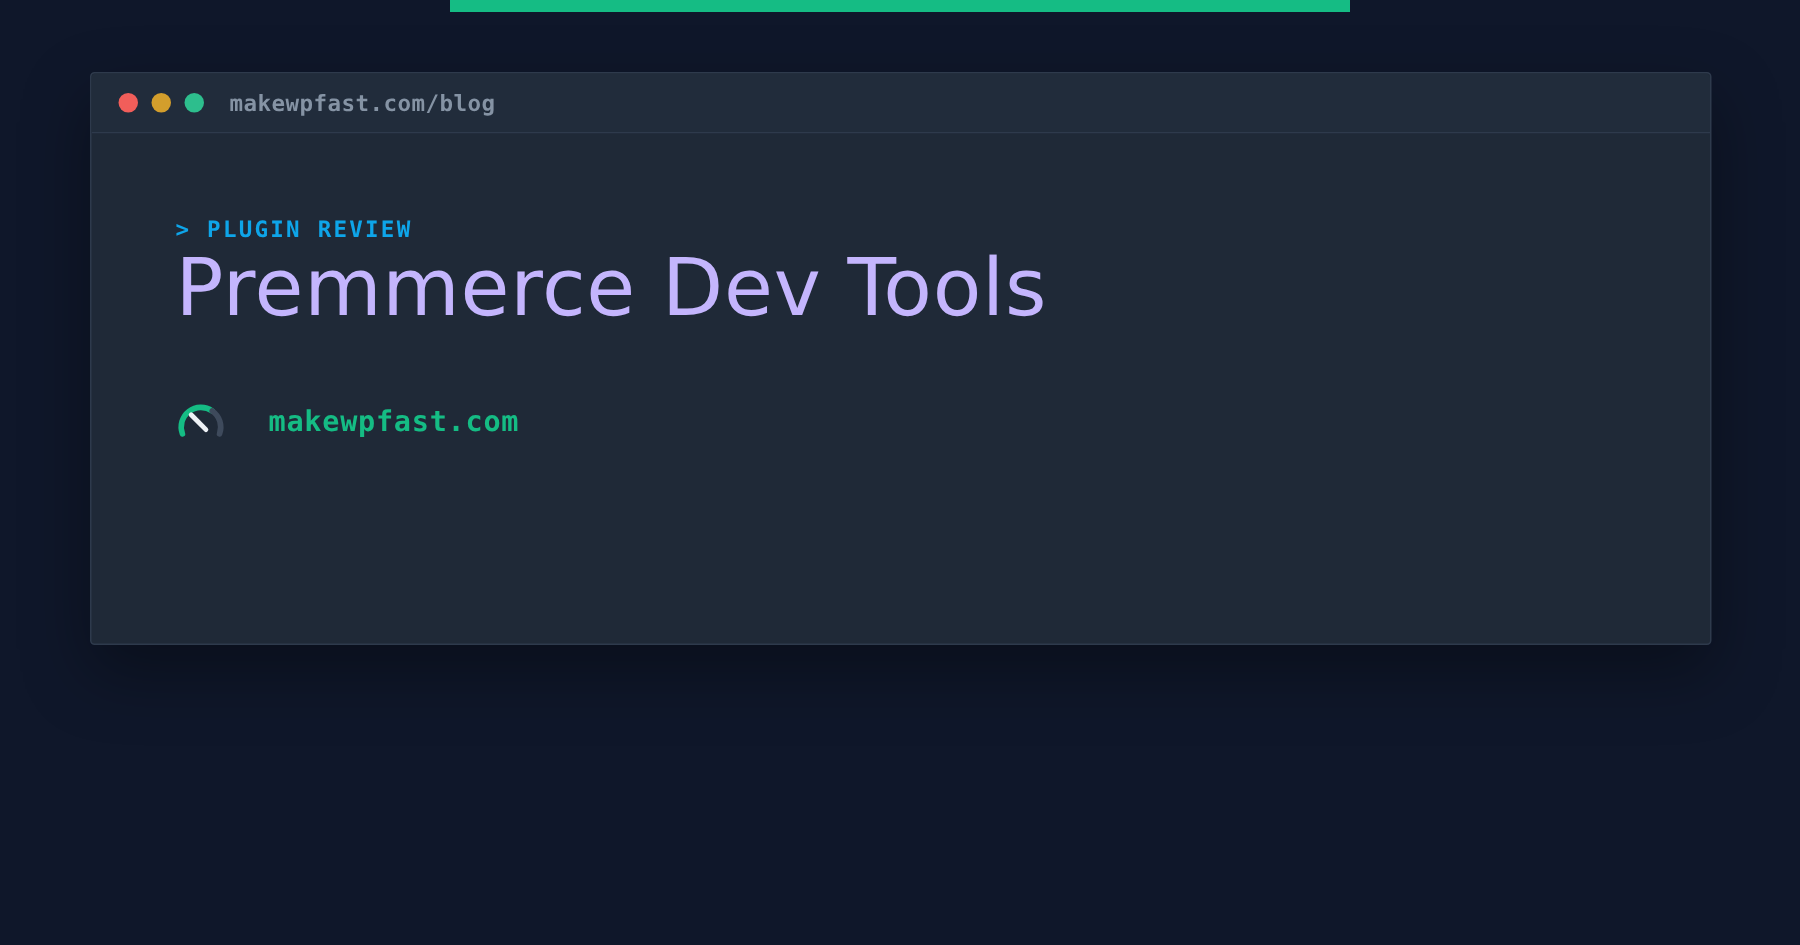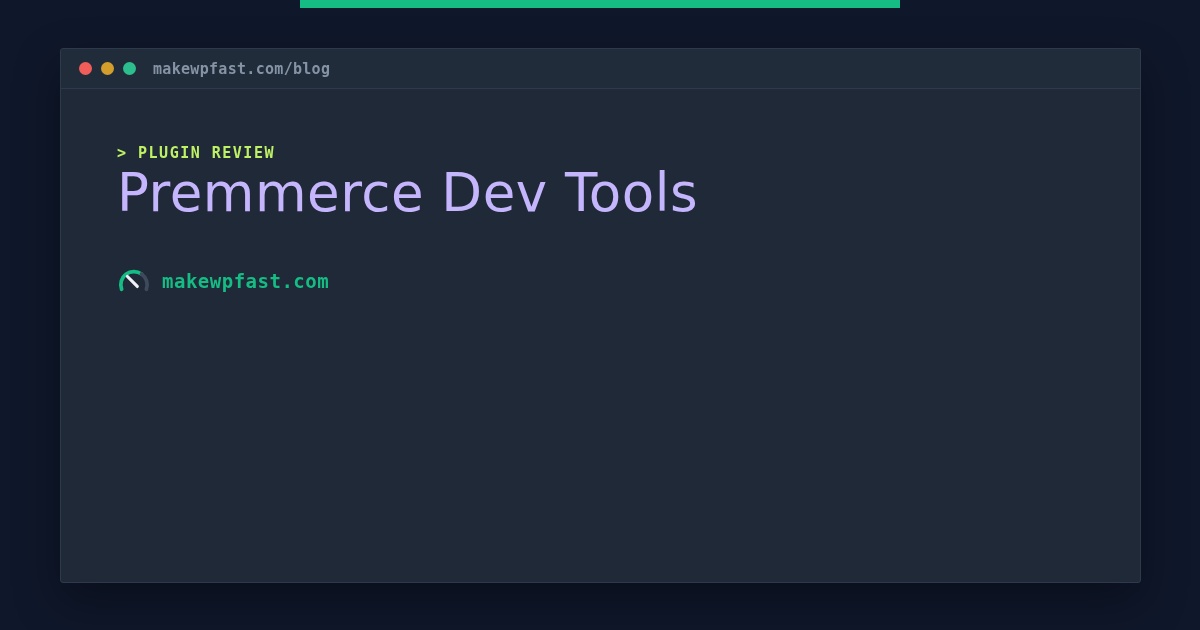--- a/index.html
+++ b/index.html
@@ -21,21 +21,21 @@
     top: 0;
     width: 600px;
     height: 8px;
     background: #15bc84;
   }
   .browser-window {
     position: absolute;
     left: 60px;
     top: 48px;
     width: 1081px;
-    height: 535px;
+    height: 382px;
     background: #1f2937;
     border: 1px solid #2e3a4c;
     border-radius: 3px;
     box-shadow: 0 18px 45px rgba(0,0,0,0.35);
   }
   .titlebar {
     height: 40px;
     background: #212c3b;
     border-bottom: 1px solid #2e3a4c;
     border-radius: 3px 3px 0 0;
@@ -66,36 +66,36 @@
   }
   .window-body {
     padding: 57px 56px 0 56px;
   }
   .eyebrow {
     font-family: "DejaVu Sans Mono", monospace;
     font-size: 15px;
     font-weight: bold;
     letter-spacing: 1.5px;
     line-height: 1;
-    color: #bef264;
+    color: #0ea5e9;
   }
   .page-title {
     margin-top: 3px;
     font-family: "DejaVu Sans", "Liberation Sans", sans-serif;
     font-size: 53px;
     font-weight: 400;
     line-height: 1.1;
     letter-spacing: 0.5px;
     color: #c4b5fd;
   }
   .site-row {
     margin-top: 44px;
     display: flex;
     align-items: center;
-    gap: 11px;
+    gap: 28px;
   }
   .gauge-icon {
     width: 34px;
     height: 30px;
     display: block;
     flex: 0 0 auto;
   }
   .site-label {
     font-family: "DejaVu Sans Mono", monospace;
     font-size: 19px;

